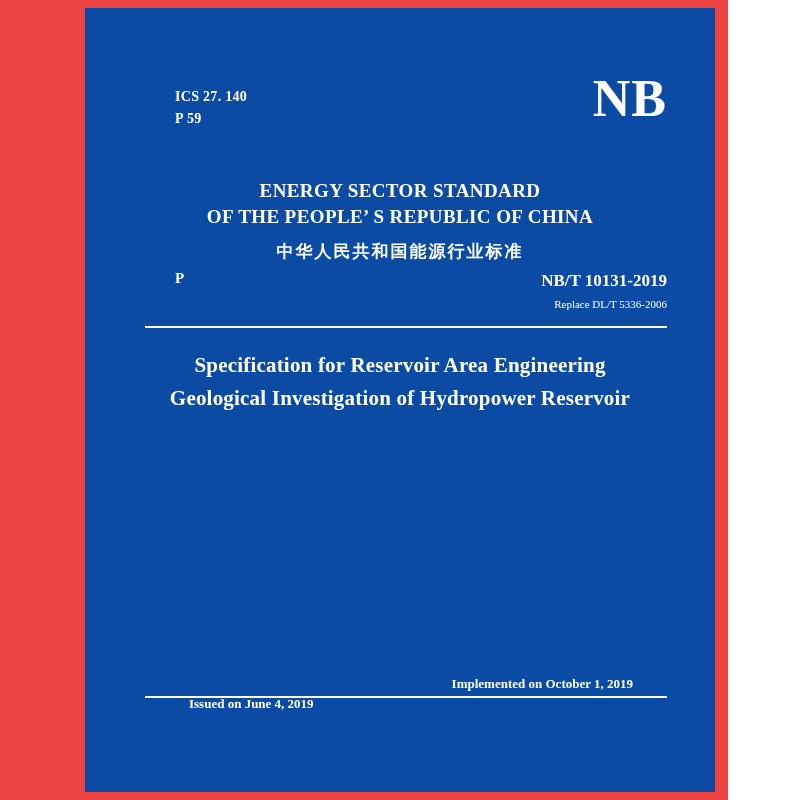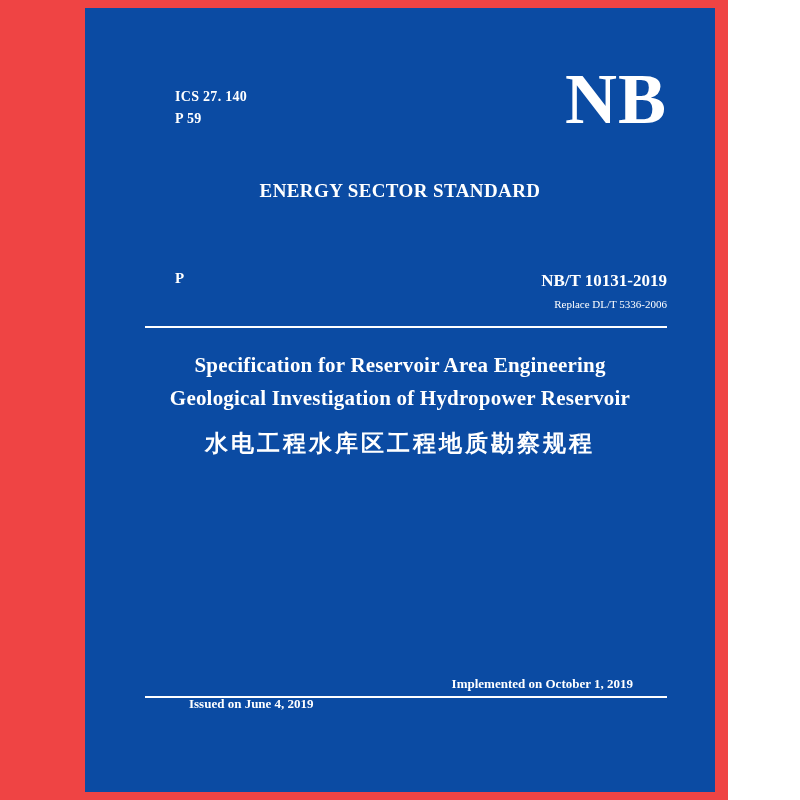--- a/index.html
+++ b/index.html
@@ -38,21 +38,21 @@
     font-size: 14px;
     line-height: 22px;
     letter-spacing: 0.3px;
   }
   .nb-logo {
     position: absolute;
     right: 48px;
     top: 55px;
     font-family: "Liberation Serif", serif;
     font-weight: bold;
-    font-size: 72px;
+    font-size: 52px;
     line-height: 72px;
     letter-spacing: 1px;
     color: #ffffff;
   }
   
   .org-block {
     position: absolute;
     left: 0;
     right: 0;
     top: 170px;
@@ -178,36 +178,37 @@
 
     <div class="ics-block">
       <div>ICS 27. 140</div>
       <div>P 59</div>
     </div>
 
     <div class="nb-logo">NB</div>
 
     <div class="org-block">
       <div class="org-line1">ENERGY SECTOR STANDARD</div>
+      <div class="org-line2">OF THE PEOPLE’ S REPUBLIC OF CHINA</div>
+      <div class="org-cn">中华人民共和国能源行业标准</div>
     </div>
 
     <div class="code-row">
       <div class="code-left">P</div>
       <div class="code-right">
         <div class="code-main">NB/T 10131-2019</div>
         <div class="code-replace">Replace DL/T 5336-2006</div>
       </div>
     </div>
 
     <div class="rule rule-top"></div>
 
     <div class="title-block">
       <div class="title-en">Specification for Reservoir Area Engineering</div>
       <div class="title-en">Geological Investigation of Hydropower Reservoir</div>
-      <div class="title-cn">水电工程水库区工程地质勘察规程</div>
     </div>
 
     <div class="dates-row">
       <div class="issued-on">Issued on June 4, 2019</div>
       <div class="implemented-on">Implemented on October 1, 2019</div>
     </div>
 
     <div class="rule rule-bottom"></div>
 
 

